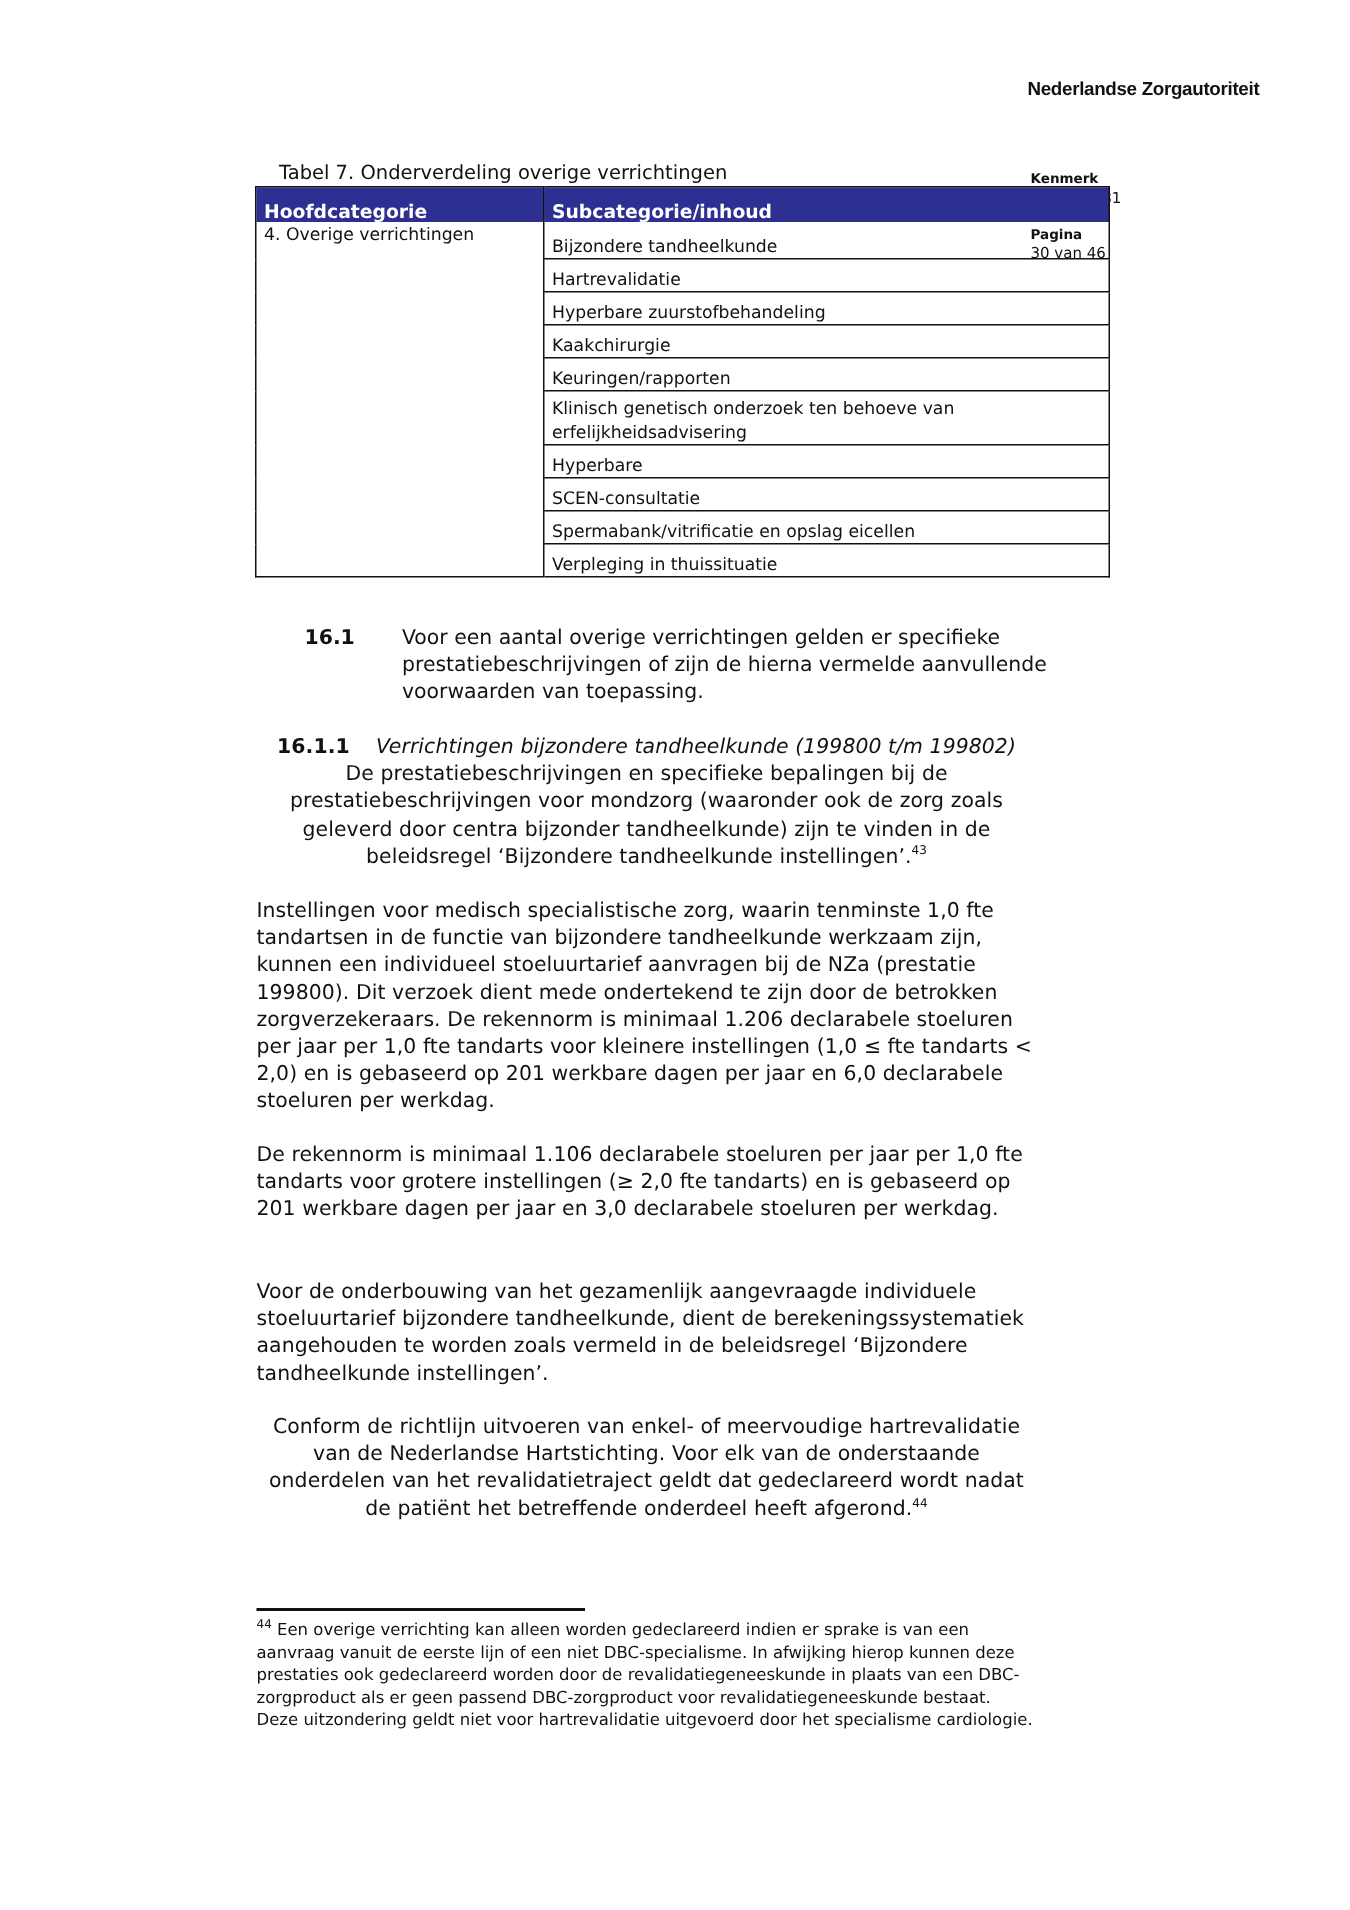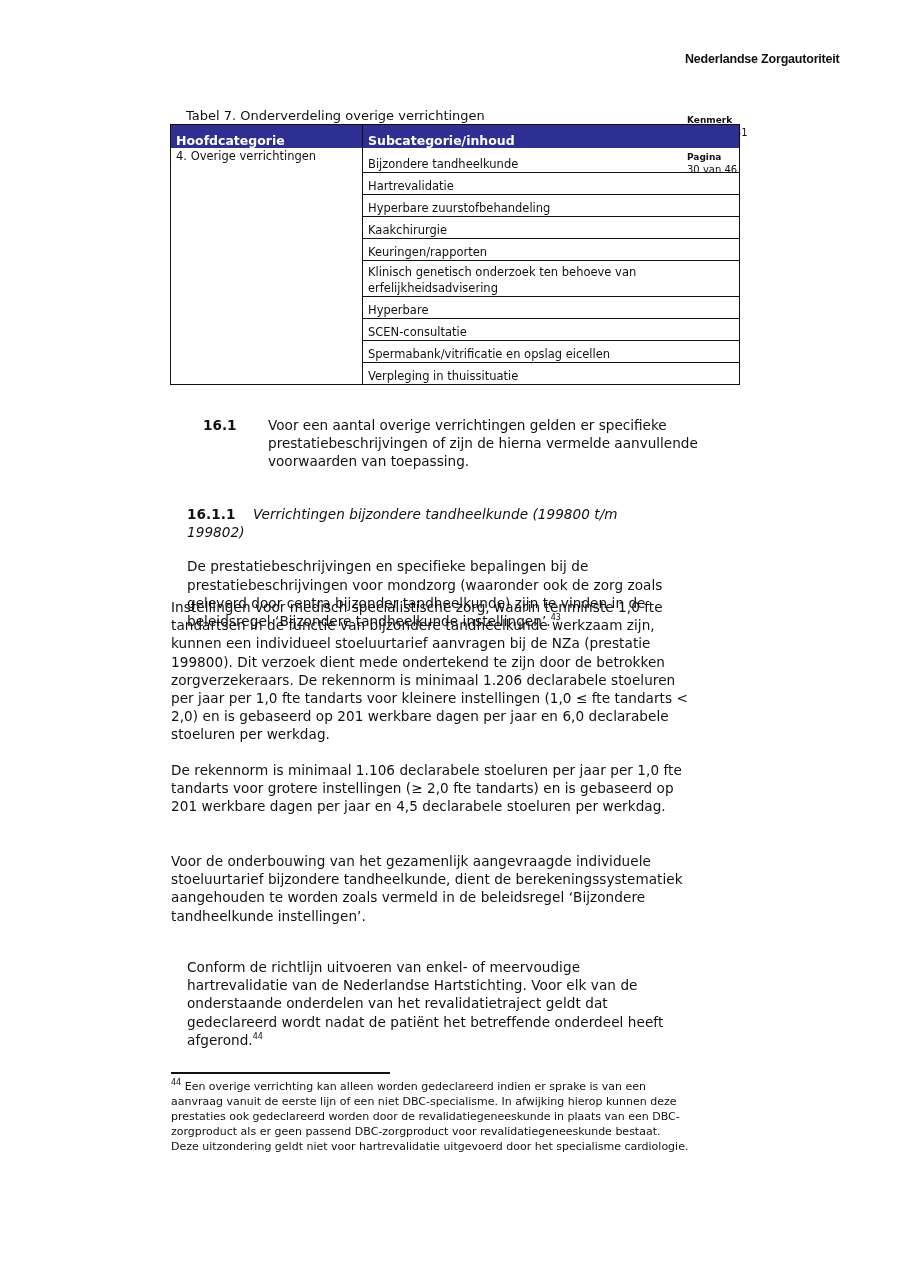--- a/index.html
+++ b/index.html
@@ -43,21 +43,21 @@
       vertical-align: bottom; height: 21px;
     }
     table.t7 td.sub.first { height: 24px; }
     table.t7 td.sub.tall { height: 35px; }
     table.t7 tr:last-child td.sub { border-bottom: none; }
 
     .body-text {
       position: absolute; left: 171px; width: 520px;
       font-size: 13.6px; line-height: 18.2px; letter-spacing: 0.05px;
     }
-    .body-text p { margin: 16px; }
+    .body-text p { margin: 0; text-align: center; }
     .sec { position: absolute; left: 179px; font-size: 13.6px; line-height: 18.2px; margin-left: 24px; }
     .sec .num { font-weight: bold; display: inline-block; }
     .s161 { top: 416px; }
     .s161 .num { width: 65px; vertical-align: top; }
     .s161 .txt { display: inline-block; width: 455px; vertical-align: top; }
     .it { font-style: italic; }
     sup { font-size: 8px; vertical-align: super; line-height: 0; }
 
     .fn-rule { position: absolute; left: 171px; top: 1072px; width: 219px; height: 1.5px; background: #111; }
     .footnotes {
@@ -129,21 +129,21 @@
 </div>
 
 <div class="body-text" style="top:489px;">
   <p>
     <b>16.1.1</b>&nbsp;&nbsp;&nbsp;&nbsp;<span class="it">Verrichtingen bijzondere tandheelkunde (199800 t/m 199802)</span>
   </p>
   <p><span>De prestatiebeschrijvingen en specifieke bepalingen bij de prestatiebeschrijvingen voor mondzorg (waaronder ook de zorg zoals geleverd door centra bijzonder tandheelkunde) zijn te vinden in de beleidsregel ‘Bijzondere tandheelkunde instellingen’.</span><sup>43</sup></p>
 </div>
 
 <div class="body-text" style="top:598px;">Instellingen voor medisch specialistische zorg, waarin tenminste 1,0 fte tandartsen in de functie van bijzondere tandheelkunde werkzaam zijn, kunnen een individueel stoeluurtarief aanvragen bij de NZa (prestatie 199800). Dit verzoek dient mede ondertekend te zijn door de betrokken zorgverzekeraars. De rekennorm is minimaal 1.206 declarabele stoeluren per jaar per 1,0 fte tandarts voor kleinere instellingen (1,0 ≤ fte tandarts &lt; 2,0) en is gebaseerd op 201 werkbare dagen per jaar en 6,0 declarabele stoeluren per werkdag.</div>
-<div class="body-text" style="top:761px;">De rekennorm is minimaal 1.106 declarabele stoeluren per jaar per 1,0 fte tandarts voor grotere instellingen (≥ 2,0 fte tandarts) en is gebaseerd op 201 werkbare dagen per jaar en 4,5 declarabele stoeluren per werkdag.</div>
+<div class="body-text" style="top:761px;">De rekennorm is minimaal 1.106 declarabele stoeluren per jaar per 1,0 fte tandarts voor grotere instellingen (≥ 2,0 fte tandarts) en is gebaseerd op 201 werkbare dagen per jaar en 3,0 declarabele stoeluren per werkdag.</div>
 <div class="body-text" style="top:852px;">Voor de onderbouwing van het gezamenlijk aangevraagde individuele stoeluurtarief bijzondere tandheelkunde, dient de berekeningssystematiek aangehouden te worden zoals vermeld in de beleidsregel ‘Bijzondere tandheelkunde instellingen’.</div>
 
 <div class="body-text" style="top:942px;">
   <p><span>Conform de richtlijn uitvoeren van enkel- of meervoudige hartrevalidatie van de Nederlandse Hartstichting. Voor elk van de onderstaande onderdelen van het revalidatietraject geldt dat gedeclareerd wordt nadat de patiënt het betreffende onderdeel heeft afgerond.</span><sup>44</sup></p>
 </div>
 
 <div class="fn-rule"></div>
 
 <div class="footnotes">
   <p><sup>44</sup><span> Een overige verrichting kan alleen worden gedeclareerd indien er sprake is van een aanvraag vanuit de eerste lijn of een niet DBC-specialisme. In afwijking hierop kunnen deze prestaties ook gedeclareerd worden door de revalidatiegeneeskunde in plaats van een DBC-zorgproduct als er geen passend DBC-zorgproduct voor revalidatiegeneeskunde bestaat. Deze uitzondering geldt niet voor hartrevalidatie uitgevoerd door het specialisme cardiologie.</span></p>

